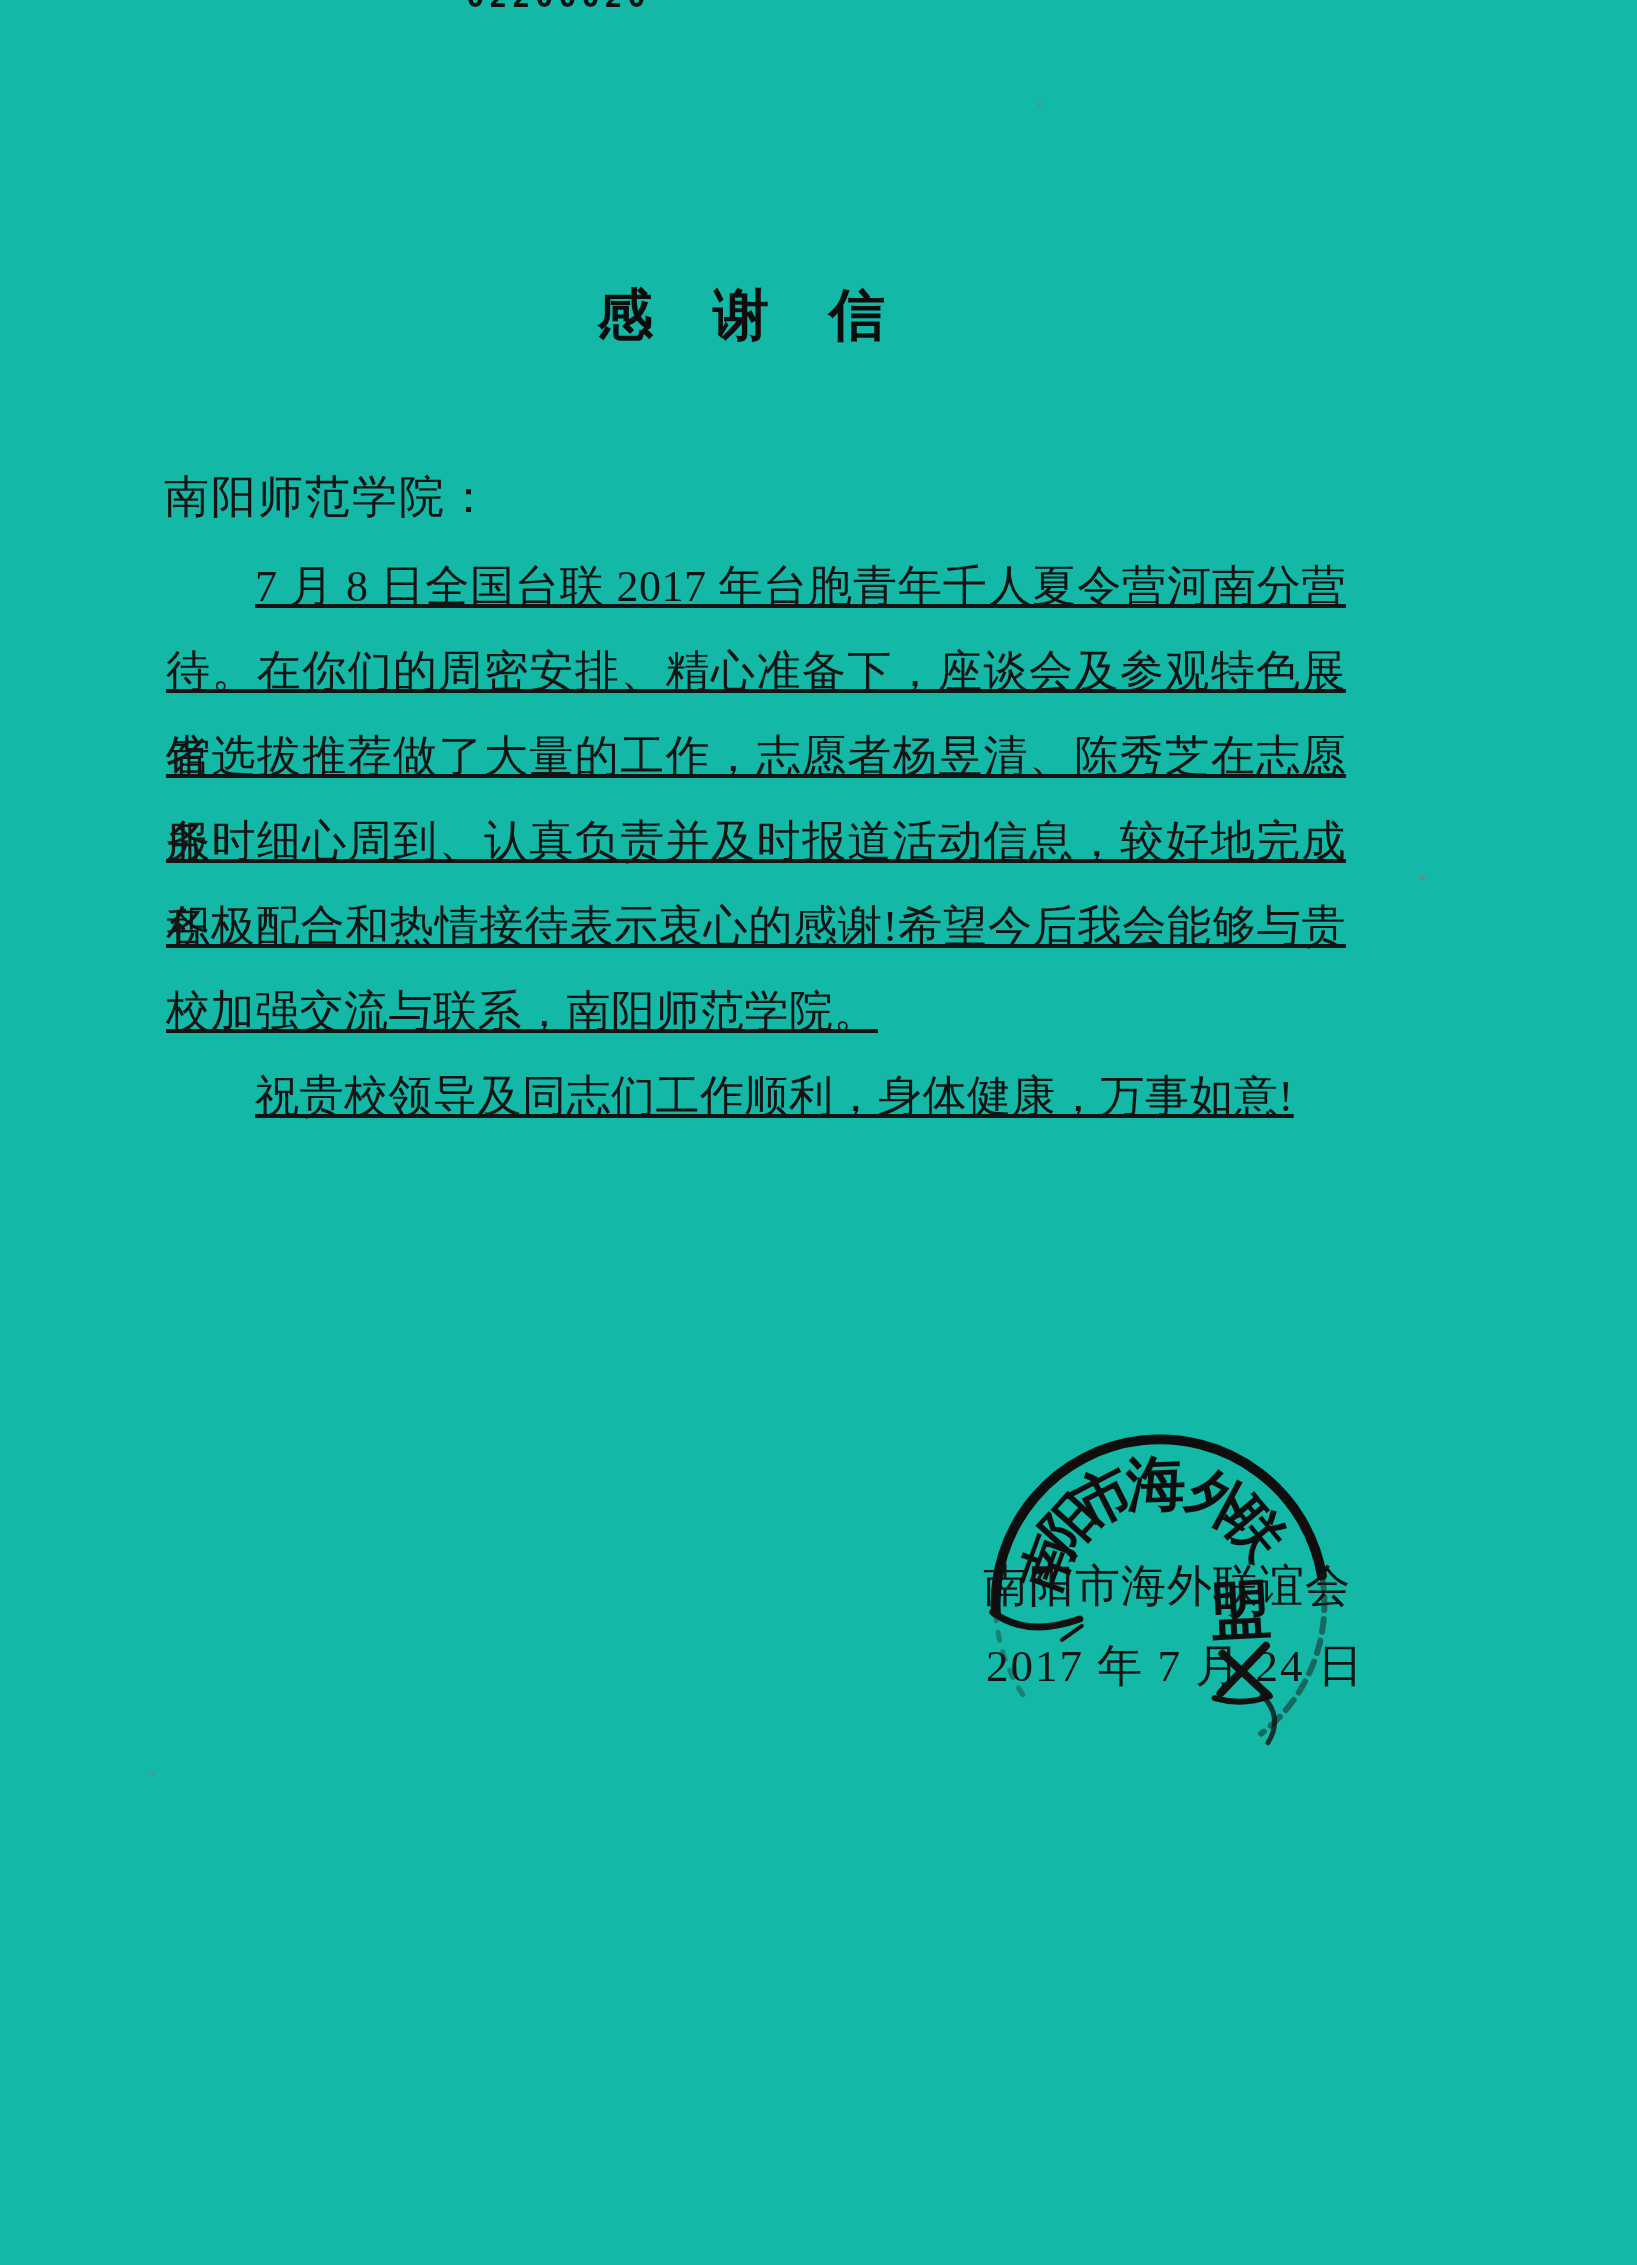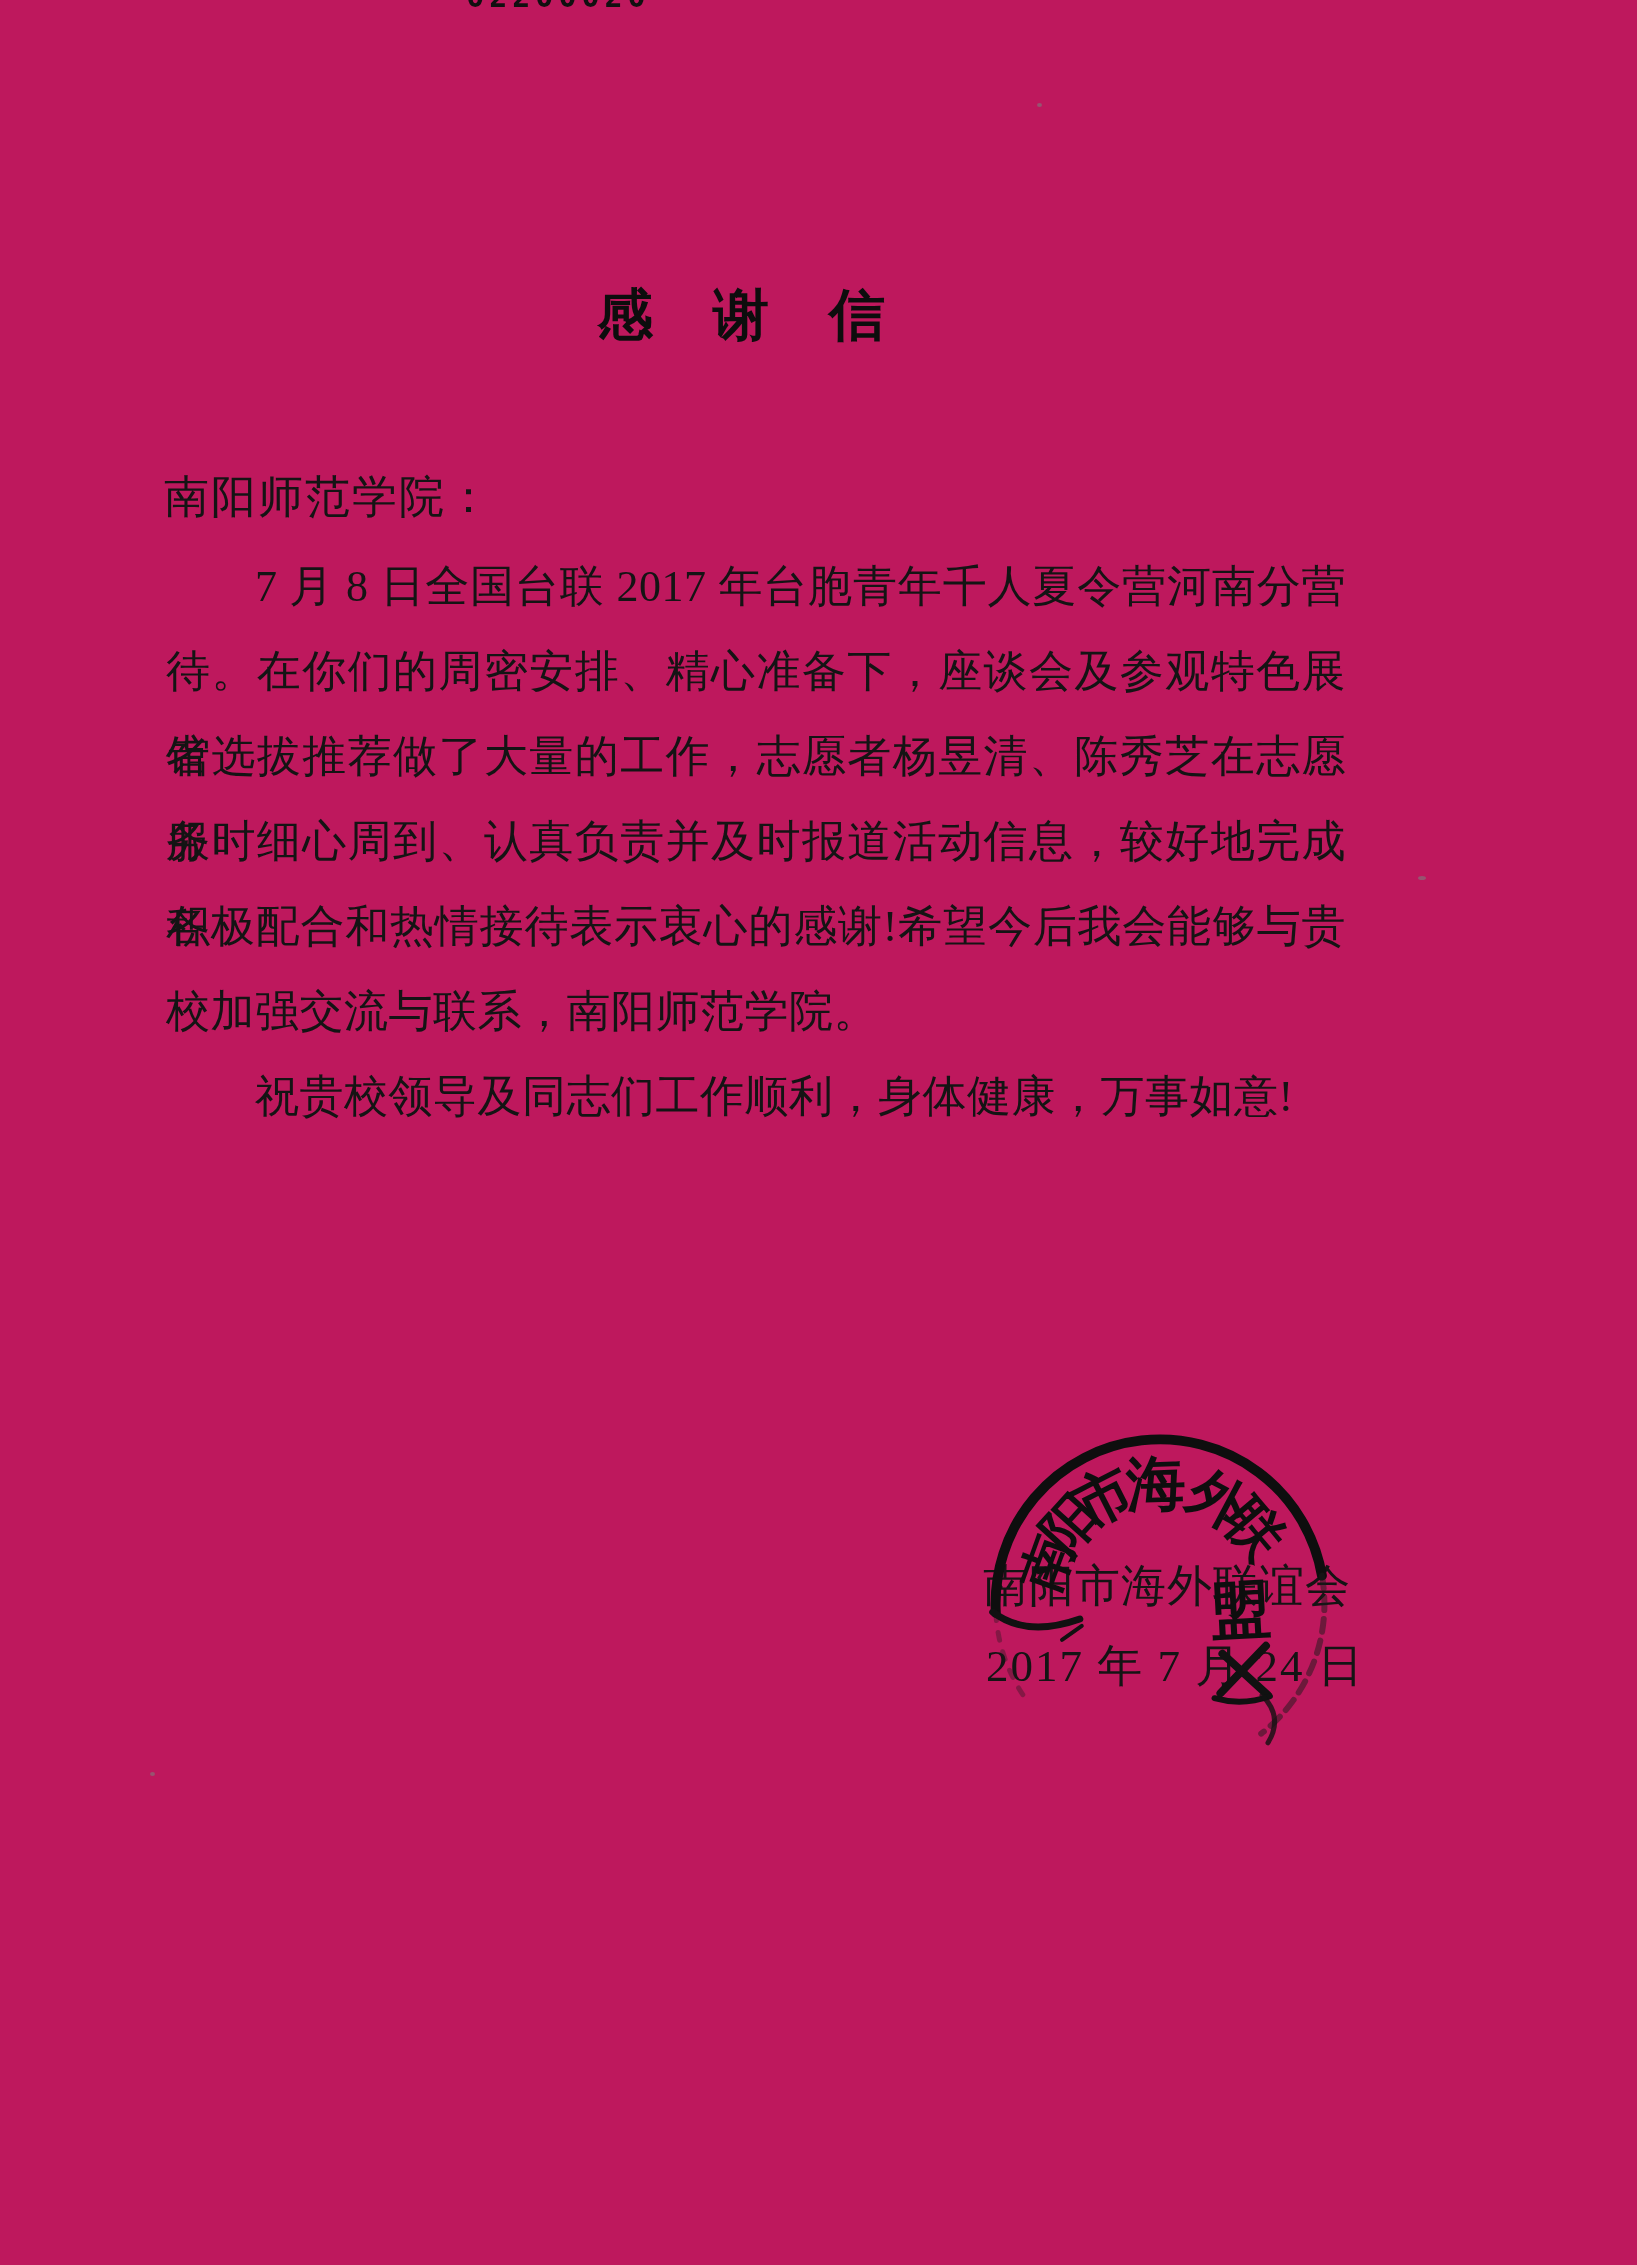--- a/index.html
+++ b/index.html
@@ -1,32 +1,32 @@
 <!DOCTYPE html>
 <html><head>
 <meta charset="utf-8">
 <style>
   html,body{margin:0;padding:0;background:#e8e8e8;}
   .sheet{
-    position:relative;width:1638px;height:2265px;background:#be185d;
+    position:relative;width:1638px;height:2265px;background:#14b8a6;
     font-family:"Liberation Serif","DejaVu Serif",serif;color:#141414;overflow:hidden;
   }
   
   .fax-clip{position:absolute;left:28px;top:0;width:634px;height:15px;overflow:hidden;}
   .fax-clip span{
     display:block;margin-top:-23px;font-size:30px;letter-spacing:5px;white-space:nowrap;
     font-family:"DejaVu Sans Mono",monospace;color:#101010;font-weight:bold;
   }
   .title{
     position:absolute;left:0;top:278px;width:1638px;text-align:center;
     font-size:56px;font-weight:bold;letter-spacing:2px;transform:translateX(-77px);
     color:#0d0d0d;
   }
   .greeting{position:absolute;left:164px;top:467px;font-size:45px;letter-spacing:2px;}
-  .bodyblock{position:absolute;left:166px;top:544px;width:1180px;font-size:44px;letter-spacing:0.5px;}
+  .bodyblock{position:absolute;left:166px;top:544px;width:1180px;font-size:44px;letter-spacing:0.5px;text-decoration:underline;}
   .bline{height:85px;line-height:85px;}
   .just{text-align:justify;text-align-last:justify;}
   .indent{text-indent:89px;}
   .sig-org{position:absolute;left:983px;top:1556px;font-size:45px;letter-spacing:1px;}
   .sig-date{position:absolute;left:986px;top:1636px;font-size:45px;letter-spacing:2px;}
   .seal{position:absolute;left:955px;top:1416px;width:416px;height:406px;}
   .seal text{
     font-family:"Liberation Serif","DejaVu Serif",serif;font-weight:bold;fill:#0e0e0e;
     text-anchor:middle;dominant-baseline:central;
   }

